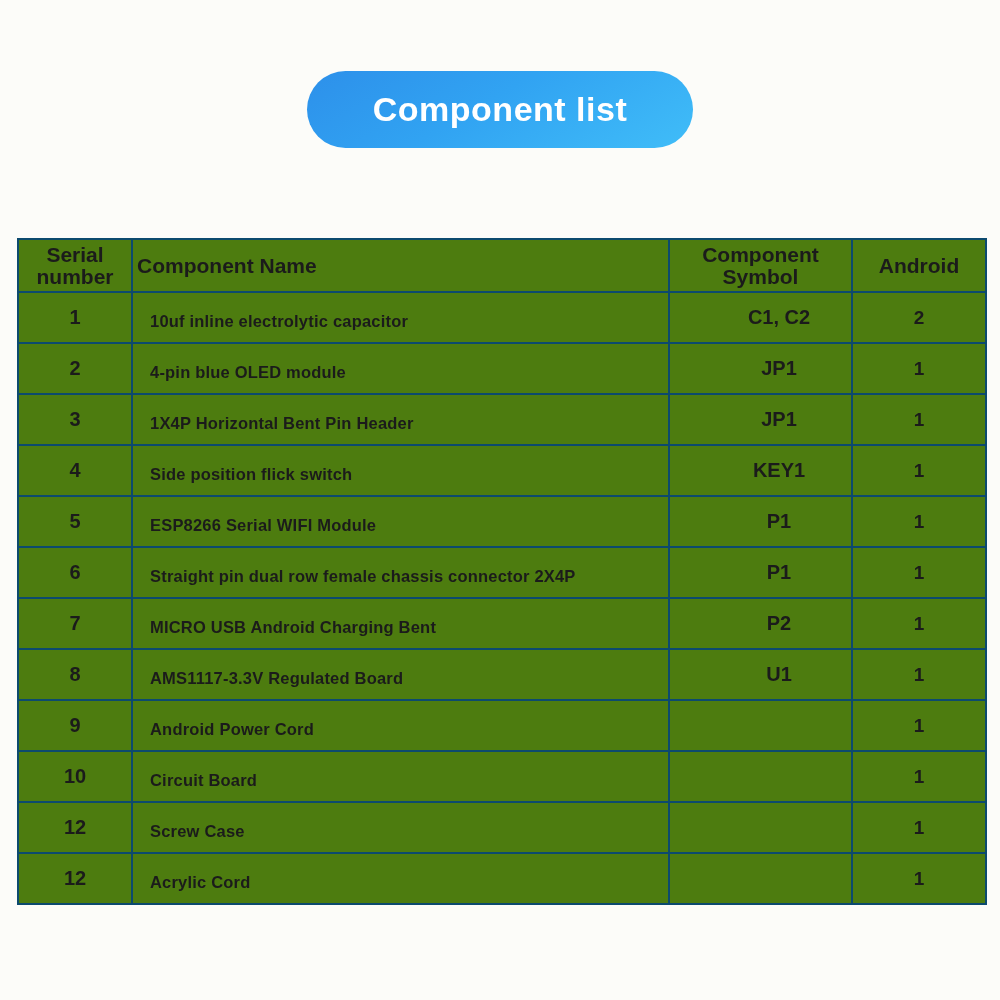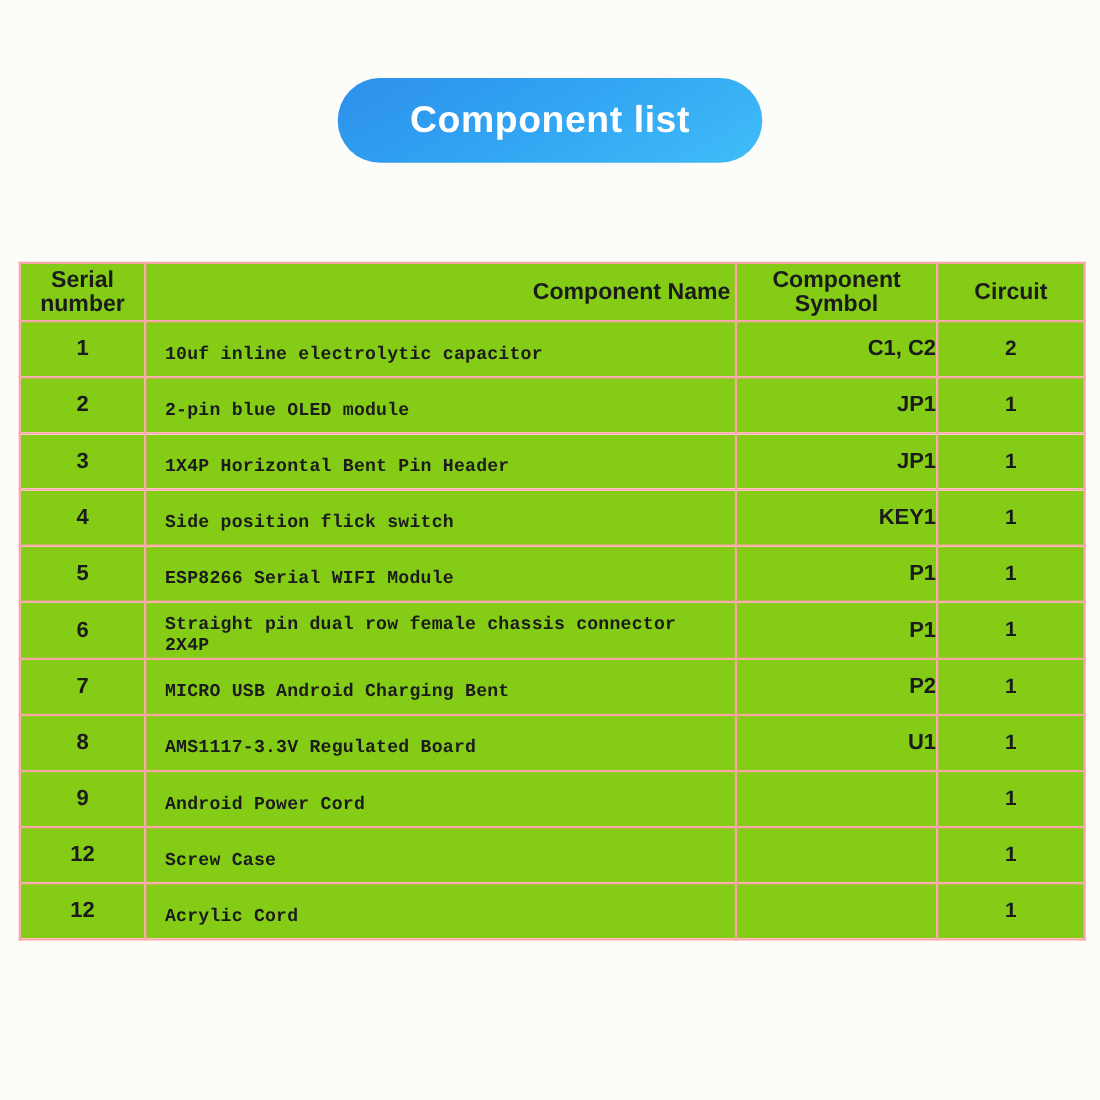--- a/index.html
+++ b/index.html
@@ -40,52 +40,51 @@
   .component-table {
     position: absolute;
     left: 17px;
     top: 238px;
     width: 968px;
     border-collapse: collapse;
     table-layout: fixed;
   }
   .component-table th,
   .component-table td {
-    border: 2px solid #fca5a5;
+    border: 2px solid #0c4a6e;
     vertical-align: middle;
-    background: #84cc16;
+    background: #4d7c0f;
     overflow: hidden;
   }
   .component-table thead th {
     height: 53px;
     font-weight: 700;
     font-size: 21px;
     line-height: 1.02;
     padding: 2px 4px;
   }
   th.col-serial-h, th.col-symbol-h, th.col-qty-h { text-align: center; }
-  th.col-name-h { text-align: right; padding-left: 17px; font-size: 22px; }
+  th.col-name-h { text-align: left; padding-left: 17px; font-size: 22px; }
   th.col-qty-h { font-size: 22px; }
 
   .component-table tbody td { height: 51px; }
   td.cell-serial {
     text-align: center;
     font-weight: 700;
     font-size: 20px;
   }
   td.cell-name {
     text-align: left;
     padding: 10px 8px 2px 17px;
     font-weight: 700;
     font-size: 16.5px;
     letter-spacing: 0.2px;
-    font-family: Liberation Mono, monospace;
   }
   td.cell-symbol {
-    text-align: right;
+    text-align: center;
     font-weight: 700;
     font-size: 20px;
     padding-left: 37px;
   }
   td.cell-qty {
     text-align: center;
     font-weight: 700;
     font-size: 19px;
   }
 </style>
@@ -103,33 +102,33 @@
       <col style="width:114px">
       <col style="width:537px">
       <col style="width:183px">
       <col style="width:134px">
     </colgroup>
     <thead>
       <tr>
         <th class="col-serial-h">Serial number</th>
         <th class="col-name-h">Component Name</th>
         <th class="col-symbol-h">Component Symbol</th>
-        <th class="col-qty-h">Circuit</th>
+        <th class="col-qty-h">Android</th>
       </tr>
     </thead>
     <tbody id="table-body">
         <tr>
           <td class="cell-serial">1</td>
           <td class="cell-name">10uf inline electrolytic capacitor</td>
           <td class="cell-symbol">C1, C2</td>
           <td class="cell-qty">2</td>
         </tr>
         <tr>
           <td class="cell-serial">2</td>
-          <td class="cell-name">2-pin blue OLED module</td>
+          <td class="cell-name">4-pin blue OLED module</td>
           <td class="cell-symbol">JP1</td>
           <td class="cell-qty">1</td>
         </tr>
         <tr>
           <td class="cell-serial">3</td>
           <td class="cell-name">1X4P Horizontal Bent Pin Header</td>
           <td class="cell-symbol">JP1</td>
           <td class="cell-qty">1</td>
         </tr>
         <tr>
@@ -162,20 +161,26 @@
           <td class="cell-symbol">U1</td>
           <td class="cell-qty">1</td>
         </tr>
         <tr>
           <td class="cell-serial">9</td>
           <td class="cell-name">Android Power Cord</td>
           <td class="cell-symbol"></td>
           <td class="cell-qty">1</td>
         </tr>
         <tr>
+          <td class="cell-serial">10</td>
+          <td class="cell-name">Circuit Board</td>
+          <td class="cell-symbol"></td>
+          <td class="cell-qty">1</td>
+        </tr>
+        <tr>
           <td class="cell-serial">12</td>
           <td class="cell-name">Screw Case</td>
           <td class="cell-symbol"></td>
           <td class="cell-qty">1</td>
         </tr>
         <tr>
           <td class="cell-serial">12</td>
           <td class="cell-name">Acrylic Cord</td>
           <td class="cell-symbol"></td>
           <td class="cell-qty">1</td>

